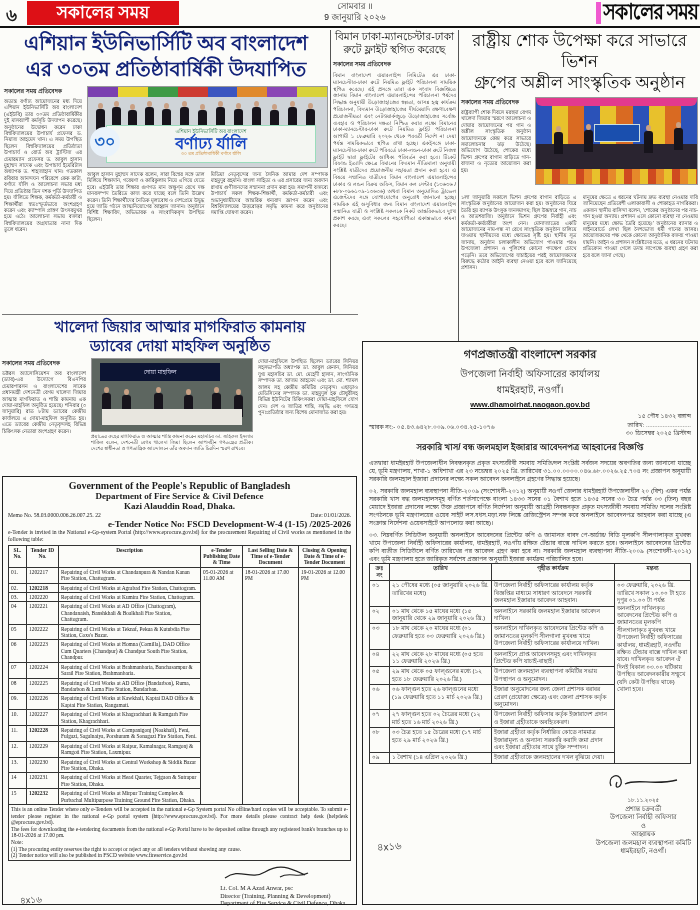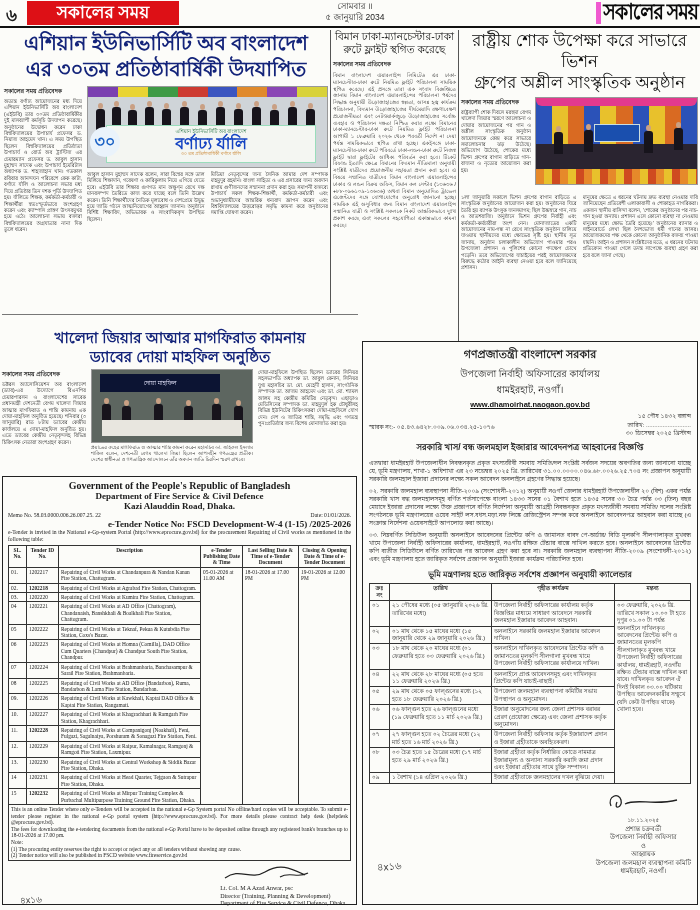--- a/index.html
+++ b/index.html
@@ -59,21 +59,21 @@
   .stage .stripes i { flex:1; }
   .stage .scallop { position:absolute; top:0; left:0; width:100%; height:8px; background:#e23a8e; border-radius:0 0 6px 6px; }
   .stage .floor { position:absolute; bottom:14px; left:0; width:100%; height:26px; background:#2a2430; }
   .stage .flowers { position:absolute; bottom:0; left:0; width:100%; height:15px;
       background:repeating-linear-gradient(90deg,#e6892a 0 8px,#e8c12c 8px 16px,#cf4b20 16px 24px); }
   .stage .sign { position:absolute; left:58px; top:26px; width:46px; height:18px; background:#1a4fae; border:1px solid #cdd; }
   .person { position:absolute; width:9px; height:22px; background:#17141c; border-radius:3px 3px 0 0; }
   .person:before { content:""; position:absolute; top:-6px; left:2px; width:5px; height:6px; border-radius:50%; background:#c9a084; }
   .zoneC .below { margin-top:3px; height:158px; column-count:2; column-gap:6px; }
   
-  .zoneD { position:absolute; left:2px; top:314px; width:356px; height:160px; border-top:1px solid #777; padding-top:13px; }
+  .zoneD { position:absolute; left:2px; top:314px; width:356px; height:160px; border-top:1px solid #777; padding-top:2px; }
   .zoneD .headline-a { font-size:15px; line-height:19px; }
   .zoneD .cols { display:flex; gap:5px; margin-top:3px; height:118px; }
   .zoneD .col1 { width:84px; }
   .zoneD .mid { width:162px; }
   .dua { width:162px; height:74px; background:#5d6660; }
   .dua .bannertop { position:absolute; left:8px; top:4px; width:120px; height:18px; background:#0c1433; color:#e8e8ff;
                     font-size:6px; text-align:center; line-height:18px; }
   .dua .table { position:absolute; left:10px; bottom:6px; width:140px; height:16px; background:#e8e6df; }
   .zoneD .col3 { flex:1; }
   
@@ -112,21 +112,21 @@
 </head>
 <body>
 
 <div class="paper">
 
   <div class="masthead">
     <div class="pageno">৬</div>
     <div class="mast-red">সকালের সময়</div>
     <div class="mast-date">
       <div>সোমবার ॥</div>
-      <div>৫ জানুয়ারি 2034</div>
+      <div>9 জানুয়ারি ২০২৬</div>
     </div>
     <div class="mast-logo">
       <span class="pinkbar"></span>
       <span class="logotext">সকালের সময়</span>
     </div>
   </div>
 
   <div class="vrule" style="left:330px; height:283px;"></div>
   <div class="vrule" style="left:458px; height:312px;"></div>
 
@@ -381,21 +381,20 @@
     <div class="dates">
       <div>১৫ পৌষ ১৪৩২ বঙ্গাব্দ</div>
       <div>তারিখ: ...........................</div>
       <div>৩০ ডিসেম্বর ২০২৫ খ্রিস্টাব্দ</div>
     </div>
     <div class="memo">স্মারক নং:- ০৫.৪৩.৬৪২৮.০০৯.০৬.০৩৪.২৫-১০৭৬</div>
     <div class="title">সরকারি খাস/ বন্ধ জলমহাল ইজারার আবেদনপত্র আহবানের বিজ্ঞপ্তি</div>
     <div class="para">এতদ্বারা ধামইরহাট উপজেলাধীন নিবন্ধনকৃত প্রকৃত মৎস্যজীবী সমবায় সমিতি/দল সংশ্লিষ্ট সর্বজন সদয়ের অবগতির জন্য জানানো যাচ্ছে যে, ভূমি মন্ত্রণালয়, শাখা-১ অধিশাখা এর ২৩ নভেম্বর ২০২৫ খ্রি. তারিখের ৩১.০০.০০০০.০৪৬.৬৮.০০২৬.২৫.৭০৪ নং প্রজ্ঞাপন অনুযায়ী সরকারি জলমহাল ইজারা প্রদানের লক্ষ্যে সকল আবেদন অনলাইনে গ্রহণের সিদ্ধান্ত হয়েছে।</div>
     <div class="para">০২. সরকারি জলমহাল ব্যবস্থাপনা নীতি-২০০৯ (সংশোধনী-২০১২) অনুযায়ী নওগাঁ জেলার ধামইরহাট উপজেলাধীন ২০ (বিশ) একর পর্যন্ত সরকারি খাস বদ্ধ জলমহালসমূহ বর্ণিত শর্তসাপেক্ষে বাংলা ১৪৩৩ সনের ০১ বৈশাখ হতে ১৪৩৫ সনের ৩০ চৈত্র পর্যন্ত ০৩ (তিন) বছর মেয়াদে ইজারা প্রদানের লক্ষ্যে উক্ত প্রজ্ঞাপনে বর্ণিত নির্দেশনা অনুযায়ী আগ্রহী নিবন্ধনকৃত প্রকৃত মৎস্যজীবী সমবায় সমিতি/ দলের সংশ্লিষ্ট সংগঠনকে ভূমি মন্ত্রণালয়ের ওয়েব সাইট লস.ষধস.মড়া.নফ লিঙ্কে রেজিস্ট্রেশন সম্পন্ন করে অনলাইনে আবেদনপত্র আহবান করা যাচ্ছে (এ সংক্রান্ত নির্দেশনা ওয়েবসাইটে আপলোড করা আছে)।</div>
     <div class="para">০৩. নিম্নবর্ণিত সিডিউল অনুযায়ী অনলাইনে আবেদনের প্রিন্টেড কপি ও জামানত বাবদ পে-অর্ডার/ বিডি মূলকপি সীলগালাকৃত মুখবন্ধ খামে উপজেলা নির্বাহী অফিসারের কার্যালয়, ধামইরহাট, নওগাঁয় রক্ষিত টেন্ডার বাক্সে দাখিল করতে হবে। অনলাইনে আবেদনের প্রিন্টেড কপি ব্যতীত সিডিউলে বর্ণিত তারিখের পর আবেদন গ্রহণ করা হবে না। সরকারি জলমহাল ব্যবস্থাপনা নীতি-২০০৯ (সংশোধনী-২০১২) এবং ভূমি মন্ত্রণালয় হতে জারিকৃত সর্বশেষ প্রজ্ঞাপন অনুযায়ী ইজারা কার্যক্রম পরিচালিত হবে।</div>
-    <div class="caltitle">ভূমি মন্ত্রণালয় হতে জারিকৃত সর্বশেষ প্রজ্ঞাপন অনুযায়ী ক্যালেন্ডার</div>
     <table class="cal">
       <tbody>
           <tr>
         <th style="width:20px;">ক্রঃ নং</th>
         <th style="width:102px;">তারিখ</th>
         <th>গৃহীত কার্যক্রম</th>
         <th style="width:76px;">মন্তব্য</th>
       </tr>
       <tr>
         <td>০১</td>

